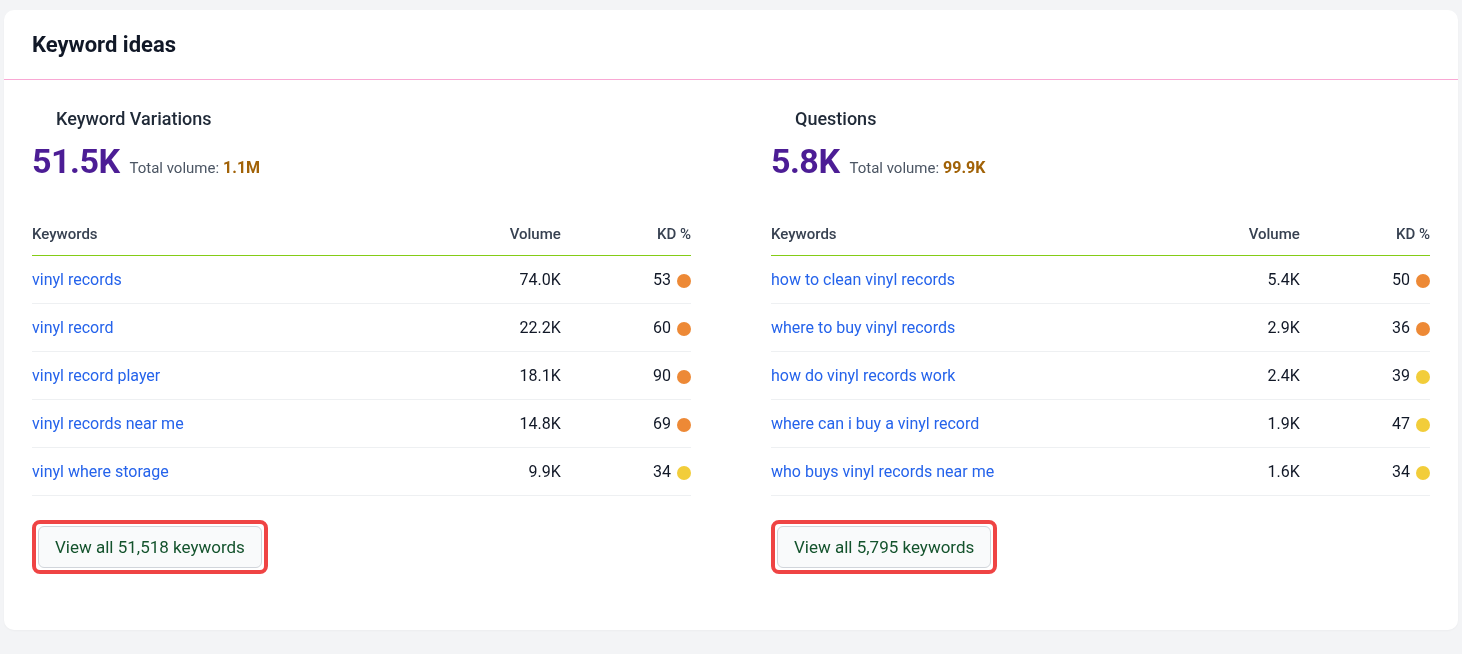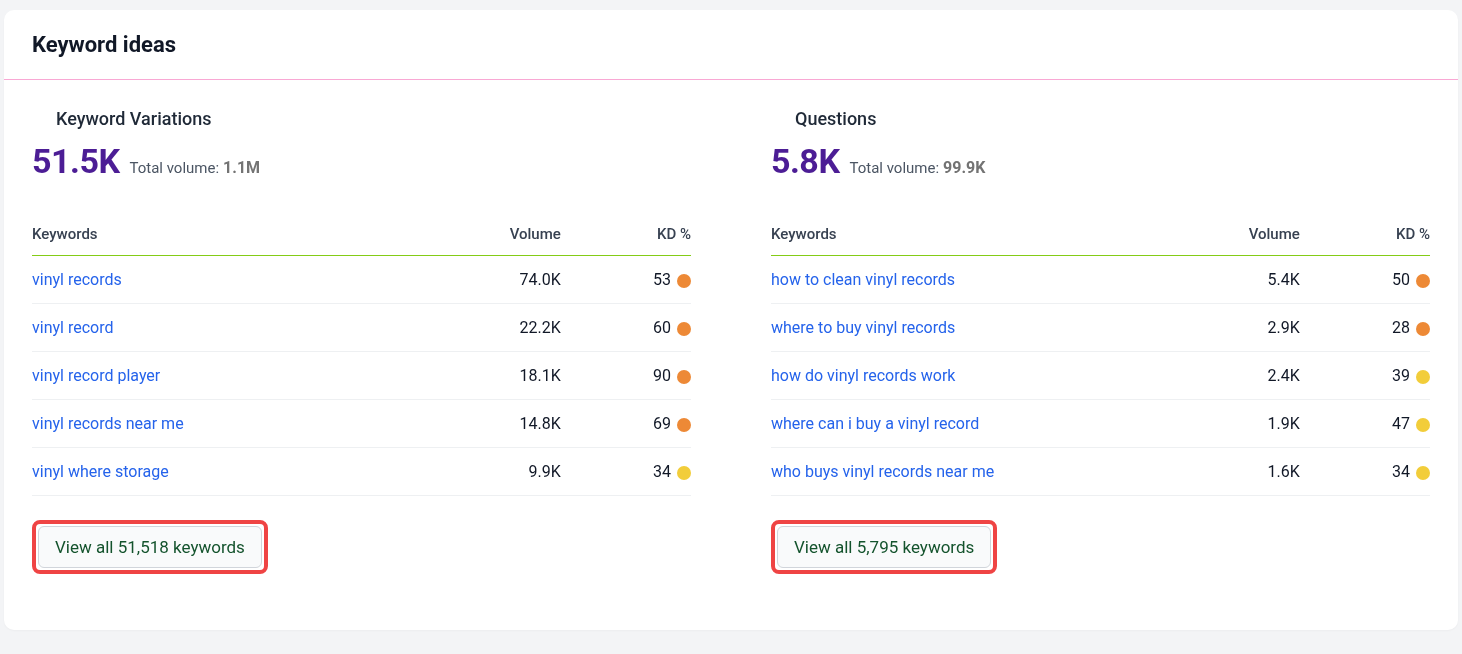--- a/index.html
+++ b/index.html
@@ -6,21 +6,21 @@
     body { font-family: -apple-system, BlinkMacSystemFont, "Segoe UI", Roboto, Helvetica, Arial, sans-serif; background: #f3f4f6; padding: 10px 0; }
     .card { background: #fff; border-radius: 10px; margin: 0 4px; padding: 0; min-height: 620px; box-shadow: 0 1px 2px rgba(0,0,0,0.03); }
     .card-header { padding: 22px 28px; border-bottom: 1px solid #f9a8d4; }
     .card-header h2 { font-size: 22px; font-weight: 700; color: #111827; }
     .columns { display: flex; gap: 80px; padding: 28px; }
     .col { flex: 1; min-width: 0; }
     .section-title { font-size: 18px; color: #1f2937; font-weight: 500; margin-bottom: 12px; margin-left: 24px; }
     .metric-line { display: flex; align-items: baseline; gap: 10px; margin-bottom: 34px; }
     .big-metric { font-size: 34px; font-weight: 700; color: #4c1d95; letter-spacing: -0.5px; }
     .total-vol-label { font-size: 15px; color: #4b5563; }
-    .total-vol-value { font-weight: 700; color: #737373; text-align: right; }
+    .total-vol-value { font-weight: 700; color: #a16207; text-align: right; }
     .tbl { width: 100%; border-collapse: collapse; }
     .tbl th { text-align: left; font-weight: 500; font-size: 15px; color: #374151; padding: 10px 0 12px 0; border-bottom: 1px solid #84cc16; }
     .tbl th.right, .tbl td.right { text-align: right; }
     .tbl td { padding: 14px 0; border-bottom: 1px solid #eef0f2; font-size: 16px; vertical-align: middle; }
     .kw-link { color: #2563eb; text-decoration: none; }
     .vol-cell { color: #111827; }
     .kd-cell { white-space: nowrap; }
     .kd-num { color: #111827; }
     .dot { display: inline-block; width: 14px; height: 14px; border-radius: 50%; vertical-align: middle; margin-left: 6px; }
     .dot-orange { background: #ed8936; }
@@ -109,21 +109,21 @@
         </thead>
         <tbody>
             <tr>
               <td><a href="#" class="kw-link">how to clean vinyl records</a></td>
               <td class="right vol-cell">5.4K</td>
               <td class="right kd-cell"><span class="kd-num">50</span><span class="dot dot-orange"></span></td>
             </tr>
             <tr>
               <td><a href="#" class="kw-link">where to buy vinyl records</a></td>
               <td class="right vol-cell">2.9K</td>
-              <td class="right kd-cell"><span class="kd-num">28</span><span class="dot dot-orange"></span></td>
+              <td class="right kd-cell"><span class="kd-num">36</span><span class="dot dot-orange"></span></td>
             </tr>
             <tr>
               <td><a href="#" class="kw-link">how do vinyl records work</a></td>
               <td class="right vol-cell">2.4K</td>
               <td class="right kd-cell"><span class="kd-num">39</span><span class="dot dot-yellow"></span></td>
             </tr>
             <tr>
               <td><a href="#" class="kw-link">where can i buy a vinyl record</a></td>
               <td class="right vol-cell">1.9K</td>
               <td class="right kd-cell"><span class="kd-num">47</span><span class="dot dot-yellow"></span></td>

